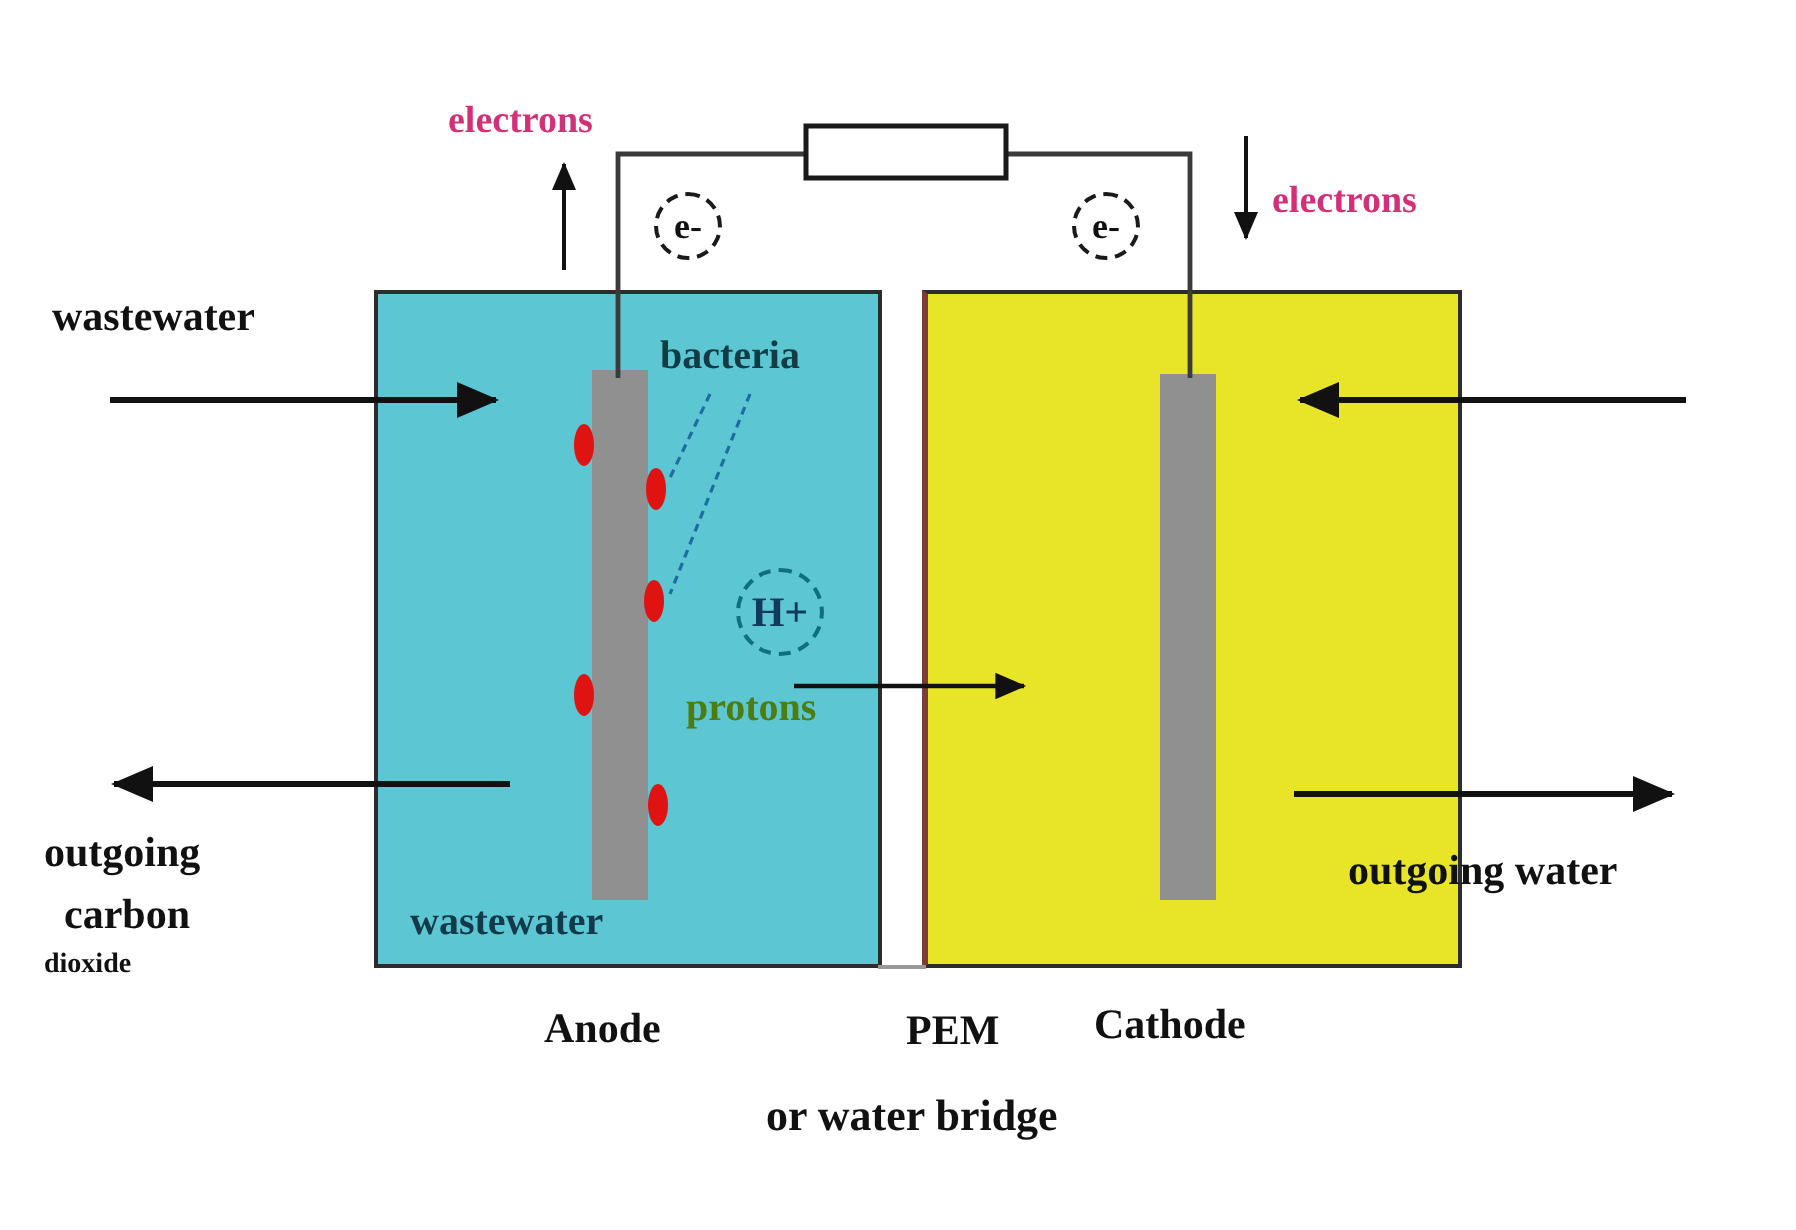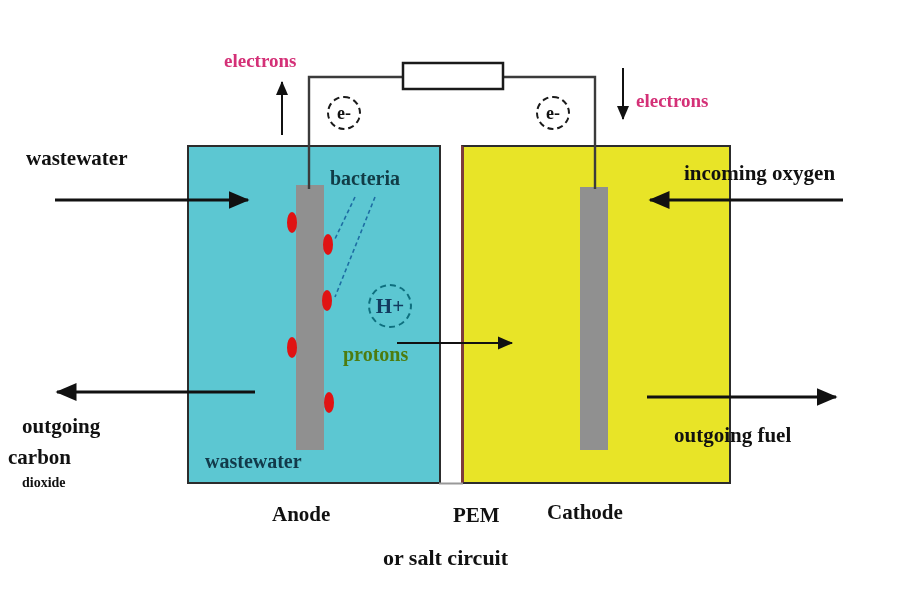--- a/index.html
+++ b/index.html
@@ -33,21 +33,21 @@
   #e-circle-left  { left:327px; top:96px; background:#ffffff; }
   #e-circle-right { left:536px; top:96px; }
   #h-circle { left:368px; top:284px; width:44px; height:44px; border:2px dashed #0e6f7e; color:#123a5e; font-size:21px; }
 
   #title-external-circuit { left:372px; top:14px;  font-size:22px; }
   #electrons-left   { left:224px; top:51px;  font-size:19px; }
   #electrons-right  { left:636px; top:91px;  font-size:19px; }
   #incoming-fuel-1  { left:32px;  top:109px; font-size:21px; }
   #incoming-fuel-2  { left:26px;  top:147px; font-size:21px; }
   #outgoing-co2-1   { left:22px;  top:415px; font-size:21px; }
-  #outgoing-co2-2   { left:8px;  top:446px; font-size:21px; }
+  #outgoing-co2-2   { left:32px;  top:446px; font-size:21px; }
   #outgoing-co2-3   { left:22px;  top:476px; font-size:14px; }
   #incoming-oxygen  { left:684px; top:162px; font-size:21px; }
   #outgoing-water   { left:674px; top:424px; font-size:21px; }
   #bacteria-label   { left:330px; top:168px; font-size:20px; }
   #wastewater-in    { left:205px; top:451px; font-size:20px; }
   #protons-label    { left:343px; top:344px; font-size:20px; }
   #anode-label      { left:272px; top:503px; font-size:21px; }
   #pem-label        { left:429px; top:504px; font-size:21px;margin-left:24px; }
   #cathode-label    { left:547px; top:501px; font-size:21px; }
   #salt-bridge-label{ left:383px; top:546px; font-size:22px; }
@@ -108,25 +108,24 @@
 
   <div id="electrons-left" class="lbl lbl-magenta">electrons</div>
   <div id="electrons-right" class="lbl lbl-magenta">electrons</div>
 
   <div id="incoming-fuel-2" class="lbl">wastewater</div>
 
   <div id="outgoing-co2-1" class="lbl">outgoing</div>
   <div id="outgoing-co2-2" class="lbl">carbon</div>
   <div id="outgoing-co2-3" class="lbl">dioxide</div>
 
-  <div id="incoming-oxygen" class="lbl">incoming oxygen</div>
-  <div id="outgoing-water" class="lbl">outgoing fuel</div>
+  <div id="outgoing-water" class="lbl">outgoing water</div>
 
   <div id="bacteria-label" class="lbl lbl-teal-dark">bacteria</div>
   <div id="wastewater-in" class="lbl lbl-teal-waste">wastewater</div>
   <div id="protons-label" class="lbl lbl-teal-protons">protons</div>
 
   <div id="anode-label" class="lbl">Anode</div>
   <div id="pem-label" class="lbl">PEM</div>
   <div id="cathode-label" class="lbl">Cathode</div>
-  <div id="salt-bridge-label" class="lbl">or salt circuit</div>
+  <div id="salt-bridge-label" class="lbl">or water bridge</div>
 
 </div>
 
 </body></html>

